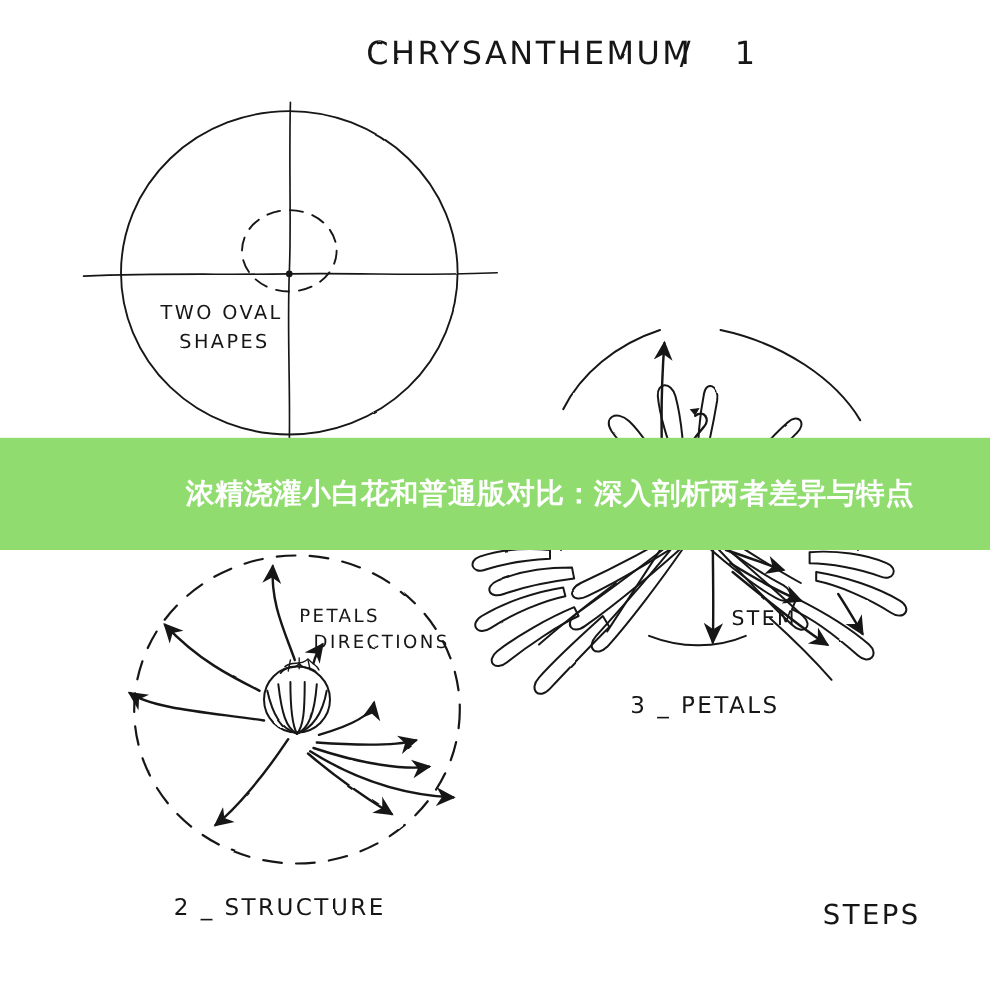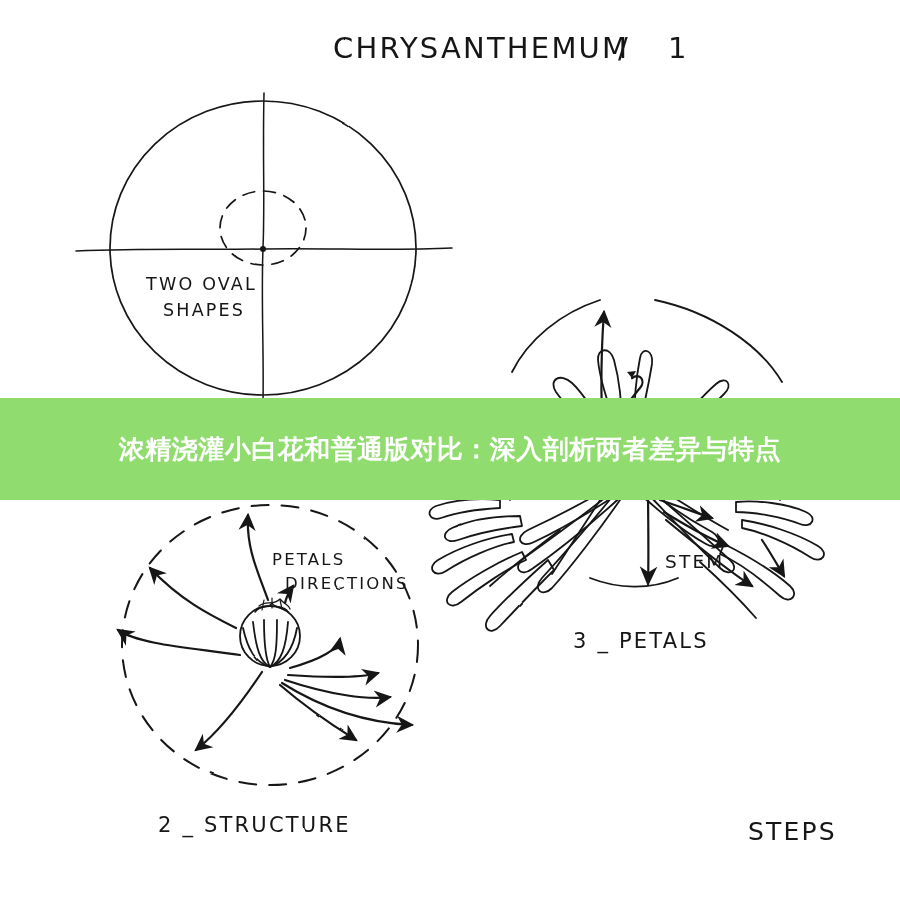--- a/index.html
+++ b/index.html
@@ -31,21 +31,21 @@
   
   #banner {
     position: absolute;
     left: 0;
     top: 398px;
     width: 900px;
     height: 102px;
     background: #90dc6e;
     display: flex;
     align-items: center;
-    justify-content: center;
+    justify-content: flex-end;
     box-sizing: border-box;
     z-index: 5;
   }
   #banner-text {
     width: 800px;
     text-align: center;
     color: #ffffff;
     font-family: "DejaVu Sans", sans-serif;
     font-weight: bold;
     font-size: 26px;

